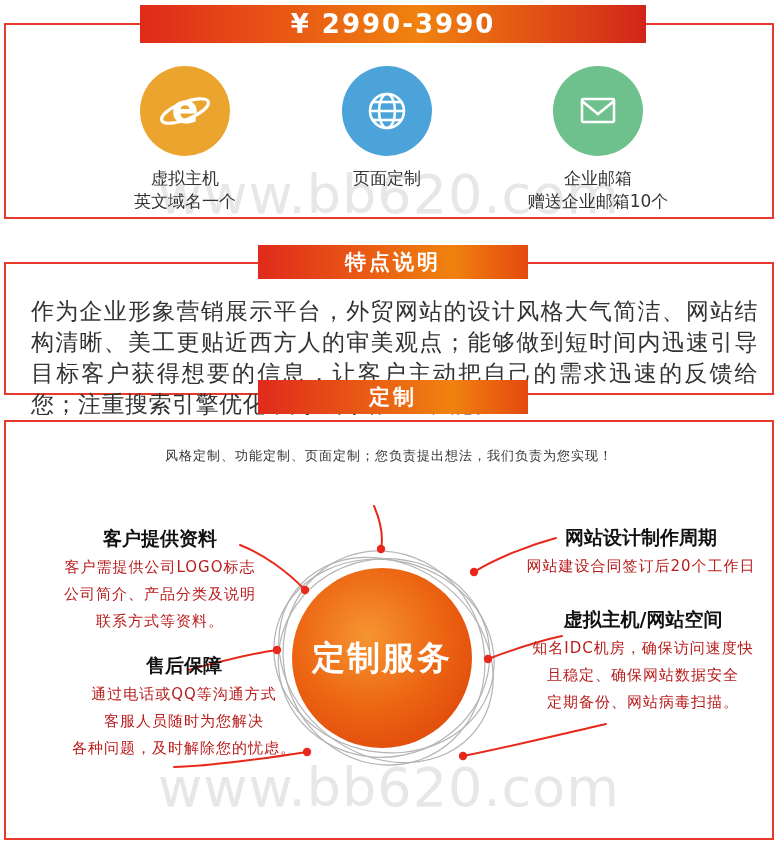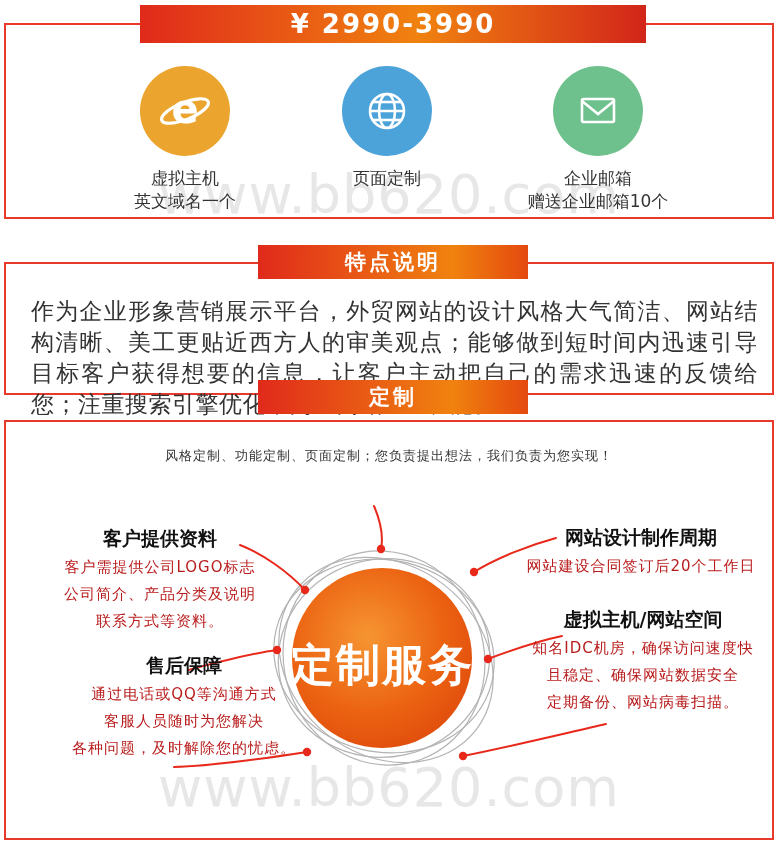--- a/index.html
+++ b/index.html
@@ -58,21 +58,21 @@
   }
 
   
   .custom-subtitle {
     position:absolute; top:25px; left:0; width:100%; text-align:center;
     font-size:13px; color:#333; letter-spacing:1px; z-index:2;
   }
   .diagram-svg { position:absolute; left:0; top:0; width:766px; height:416px; z-index:1; }
   .center-label {
     position:absolute; left:246px; top:214px; width:260px; text-align:center;
-    color:#fff; font-size:44px; font-weight:bold; letter-spacing:2px; z-index:2;
+    color:#fff; font-size:33px; font-weight:bold; letter-spacing:2px; z-index:2;
   }
   .callout { position:absolute; text-align:center; z-index:2; }
   .callout-heading { font-size:19px; font-weight:bold; color:#111; line-height:26px; margin-bottom:3px; }
   .callout-line { font-size:15px; color:#b91c1c; line-height:27px; letter-spacing:1px; }
   #callout-0 { left:38px;  top:103px; width:232px; }
   #callout-1 { left:12px;  top:230px; width:252px;margin-left:40px; }
   #callout-2 { left:506px; top:102px; width:258px; }
   #callout-3 { left:510px; top:184px; width:254px; }
 </style>
 </head>

